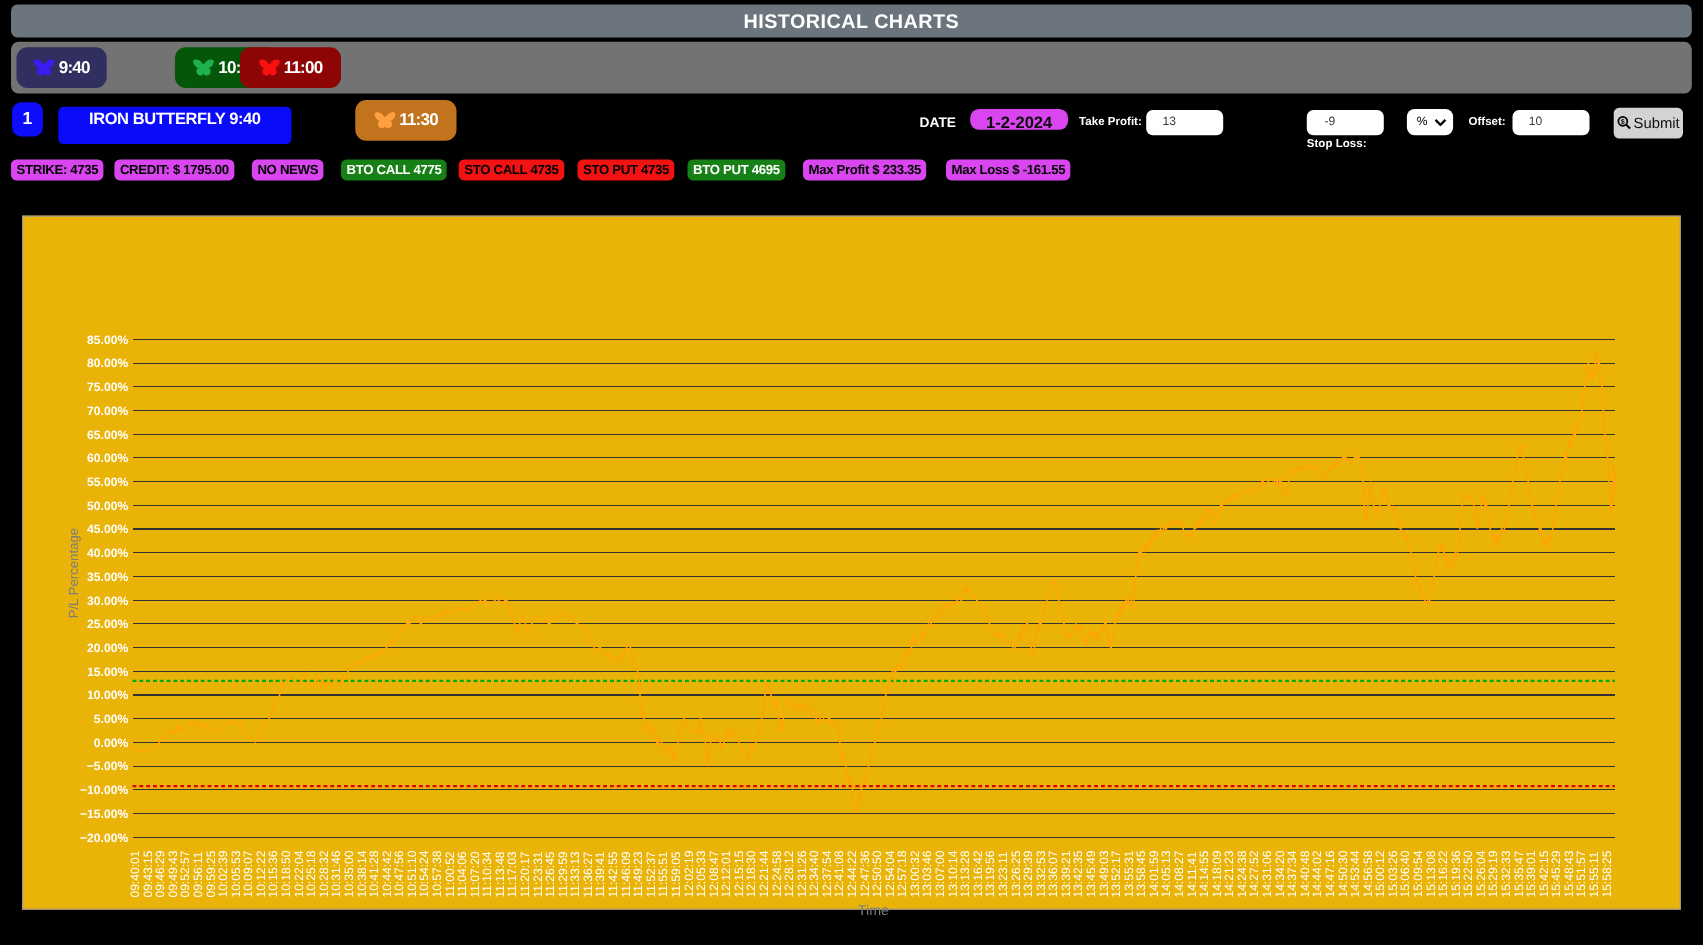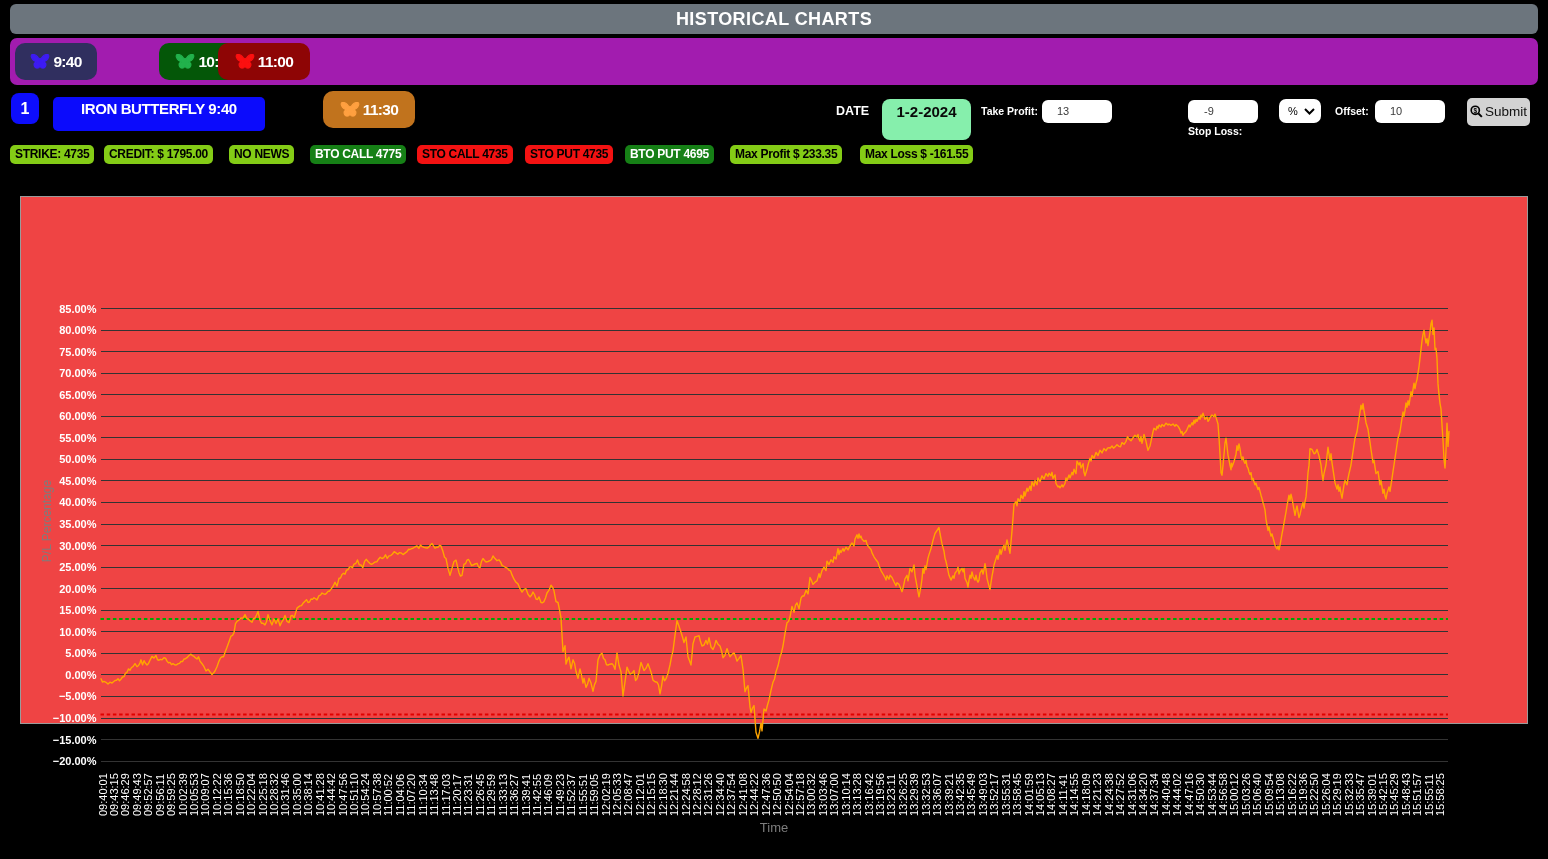--- a/index.html
+++ b/index.html
@@ -1,32 +1,32 @@
 <!DOCTYPE html>
 <html><head><meta charset="utf-8"><title>Historical Charts</title><style>
 * { margin:0; padding:0; box-sizing:border-box; }
 html,body { width:1548px; height:859px; background:#000; font-family:"Liberation Sans",sans-serif; overflow:hidden; }
 .abs { position:absolute; }
 .titlebar { left:10px; top:4px; width:1528px; height:30px; background:#6c757d; border-radius:6px;
   color:#fff; font-size:18px; font-weight:bold; text-align:center; line-height:30px; letter-spacing:.4px; }
-.toolbar { left:10px; top:38px; width:1528px; height:47px; background:#a21caf; border-radius:7px; }
+.toolbar { left:10px; top:38px; width:1528px; height:47px; background:#737373; border-radius:7px; }
 .tbtn { position:absolute; top:5px; height:37px; border-radius:10px; display:flex; align-items:center; justify-content:center; gap:3px;
   color:#fff; font-size:15.5px; font-weight:600; letter-spacing:-.7px; }
 .badge1 { left:11px; top:93px; width:28px; height:31px; background:#0d0dfc; border-radius:8px; color:#fff;
   font-size:16px; font-weight:bold; text-align:center; line-height:31px; }
 .iron { left:53px; top:97px; height:34px; background:#0b0bfc; border-radius:5px; color:#fff; font-size:15px;
   font-weight:bold; line-height:23px; padding:0 28px; letter-spacing:-.4px; }
 .wlabel { color:#fff; font-size:10.5px; font-weight:600; line-height:23px; top:100px; }
 .inp { top:100px; height:23px; background:#fff; border-radius:6px; color:#3a3a3a;
   font-size:11px; text-align:center; line-height:23px; padding-right:28px; }
 .chip { top:145px; height:18.5px; border-radius:5px; font-size:12px; font-weight:bold; line-height:18.5px; padding:0 5px; letter-spacing:-.3px; white-space:nowrap; }
-.cw { background:#84cc16; color:#000; }
+.cw { background:#d946ef; color:#000; }
 .cg { background:#168016; color:#fff; }
 .cr { background:#f31212; color:#000000; }
-.panel { left:20px; top:196px; width:1508px; height:528px; border:1px solid #9b9b9b; background:#ef4444; }
+.panel { left:20px; top:196px; width:1508px; height:631px; border:1px solid #9b9b9b; background:#eab308;padding-left:20px; }
 </style></head>
 <body>
 <div class="abs titlebar">HISTORICAL CHARTS</div>
 <div class="abs toolbar">
   <div class="tbtn" style="left:5px;width:82px;background:#302f5f;">
       <svg width="20" height="15" viewBox="0 0 20 15" style="display:block">
         <g fill="#3d1bf3" stroke="#3d1bf3" stroke-width="1.1" stroke-linejoin="round">
 <path d="M10 6.8 C9 4.2 6.8 1.2 4 0.5 C1.6 -0.1 0.6 1.4 1.5 3.6 C2.3 5.6 4.4 7.4 6.9 7.9 C5 8.3 3.9 9.6 4.1 11.2 C4.3 13.1 6 14.4 7.8 14 C9.4 13.6 10 12 10 10.4 Z"></path>
 <path d="M10 6.8 C11 4.2 13.2 1.2 16 0.5 C18.4 -0.1 19.4 1.4 18.5 3.6 C17.7 5.6 15.6 7.4 13.1 7.9 C15 8.3 16.1 9.6 15.9 11.2 C15.7 13.1 14 14.4 12.2 14 C10.6 13.6 10 12 10 10.4 Z"></path>
 <ellipse cx="10" cy="7.8" rx="0.85" ry="3.4"></ellipse>
@@ -61,21 +61,21 @@
 <path d="M10 6.8 C11 4.2 13.2 1.2 16 0.5 C18.4 -0.1 19.4 1.4 18.5 3.6 C17.7 5.6 15.6 7.4 13.1 7.9 C15 8.3 16.1 9.6 15.9 11.2 C15.7 13.1 14 14.4 12.2 14 C10.6 13.6 10 12 10 10.4 Z"></path>
 <ellipse cx="10" cy="7.8" rx="0.85" ry="3.4"></ellipse>
         </g>
       </svg>
       <span>11:30</span>
     </div>
 </div>
 <div class="abs badge1">1</div>
 <div class="abs iron">IRON BUTTERFLY 9:40</div>
 <div class="abs" style="left:836px;top:100px;color:#fff;font-size:12.5px;font-weight:bold;line-height:23px;">DATE</div>
-<div class="abs" style="left:882px;top:99px;width:89px;height:41px;background:#86efac;border-radius:8px;color:#0a0a0a;font-weight:bold;font-size:15px;text-align:center;line-height:25px;">1-2-2024</div>
+<div class="abs" style="left:882px;top:99px;width:89px;height:19px;background:#d946ef;border-radius:8px;color:#0a0a0a;font-weight:bold;font-size:15px;text-align:center;line-height:25px;">1-2-2024</div>
 <div class="abs wlabel" style="left:981px;">Take Profit:</div>
 <div class="abs inp" style="left:1042px;width:70px;">13</div>
 <div class="abs wlabel" style="left:1188px;margin-top:20px;">Stop Loss:</div>
 <div class="abs inp" style="left:1188px;width:70px;">-9</div>
 <div class="abs" style="left:1279px;top:99px;width:42px;height:24px;background:#fff;border-radius:7px;color:#000;font-size:11px;line-height:24px;padding-left:9px;">%
   <svg width="11" height="7" viewBox="0 0 11 7" style="position:absolute;right:6px;top:9px;">
       <path d="M1 1 L5.5 5.5 L10 1" fill="none" stroke="#000" stroke-width="2"></path>
     </svg></div>
 <div class="abs wlabel" style="left:1335px;">Offset:</div>
 <div class="abs inp" style="left:1375px;width:70px;">10</div>

